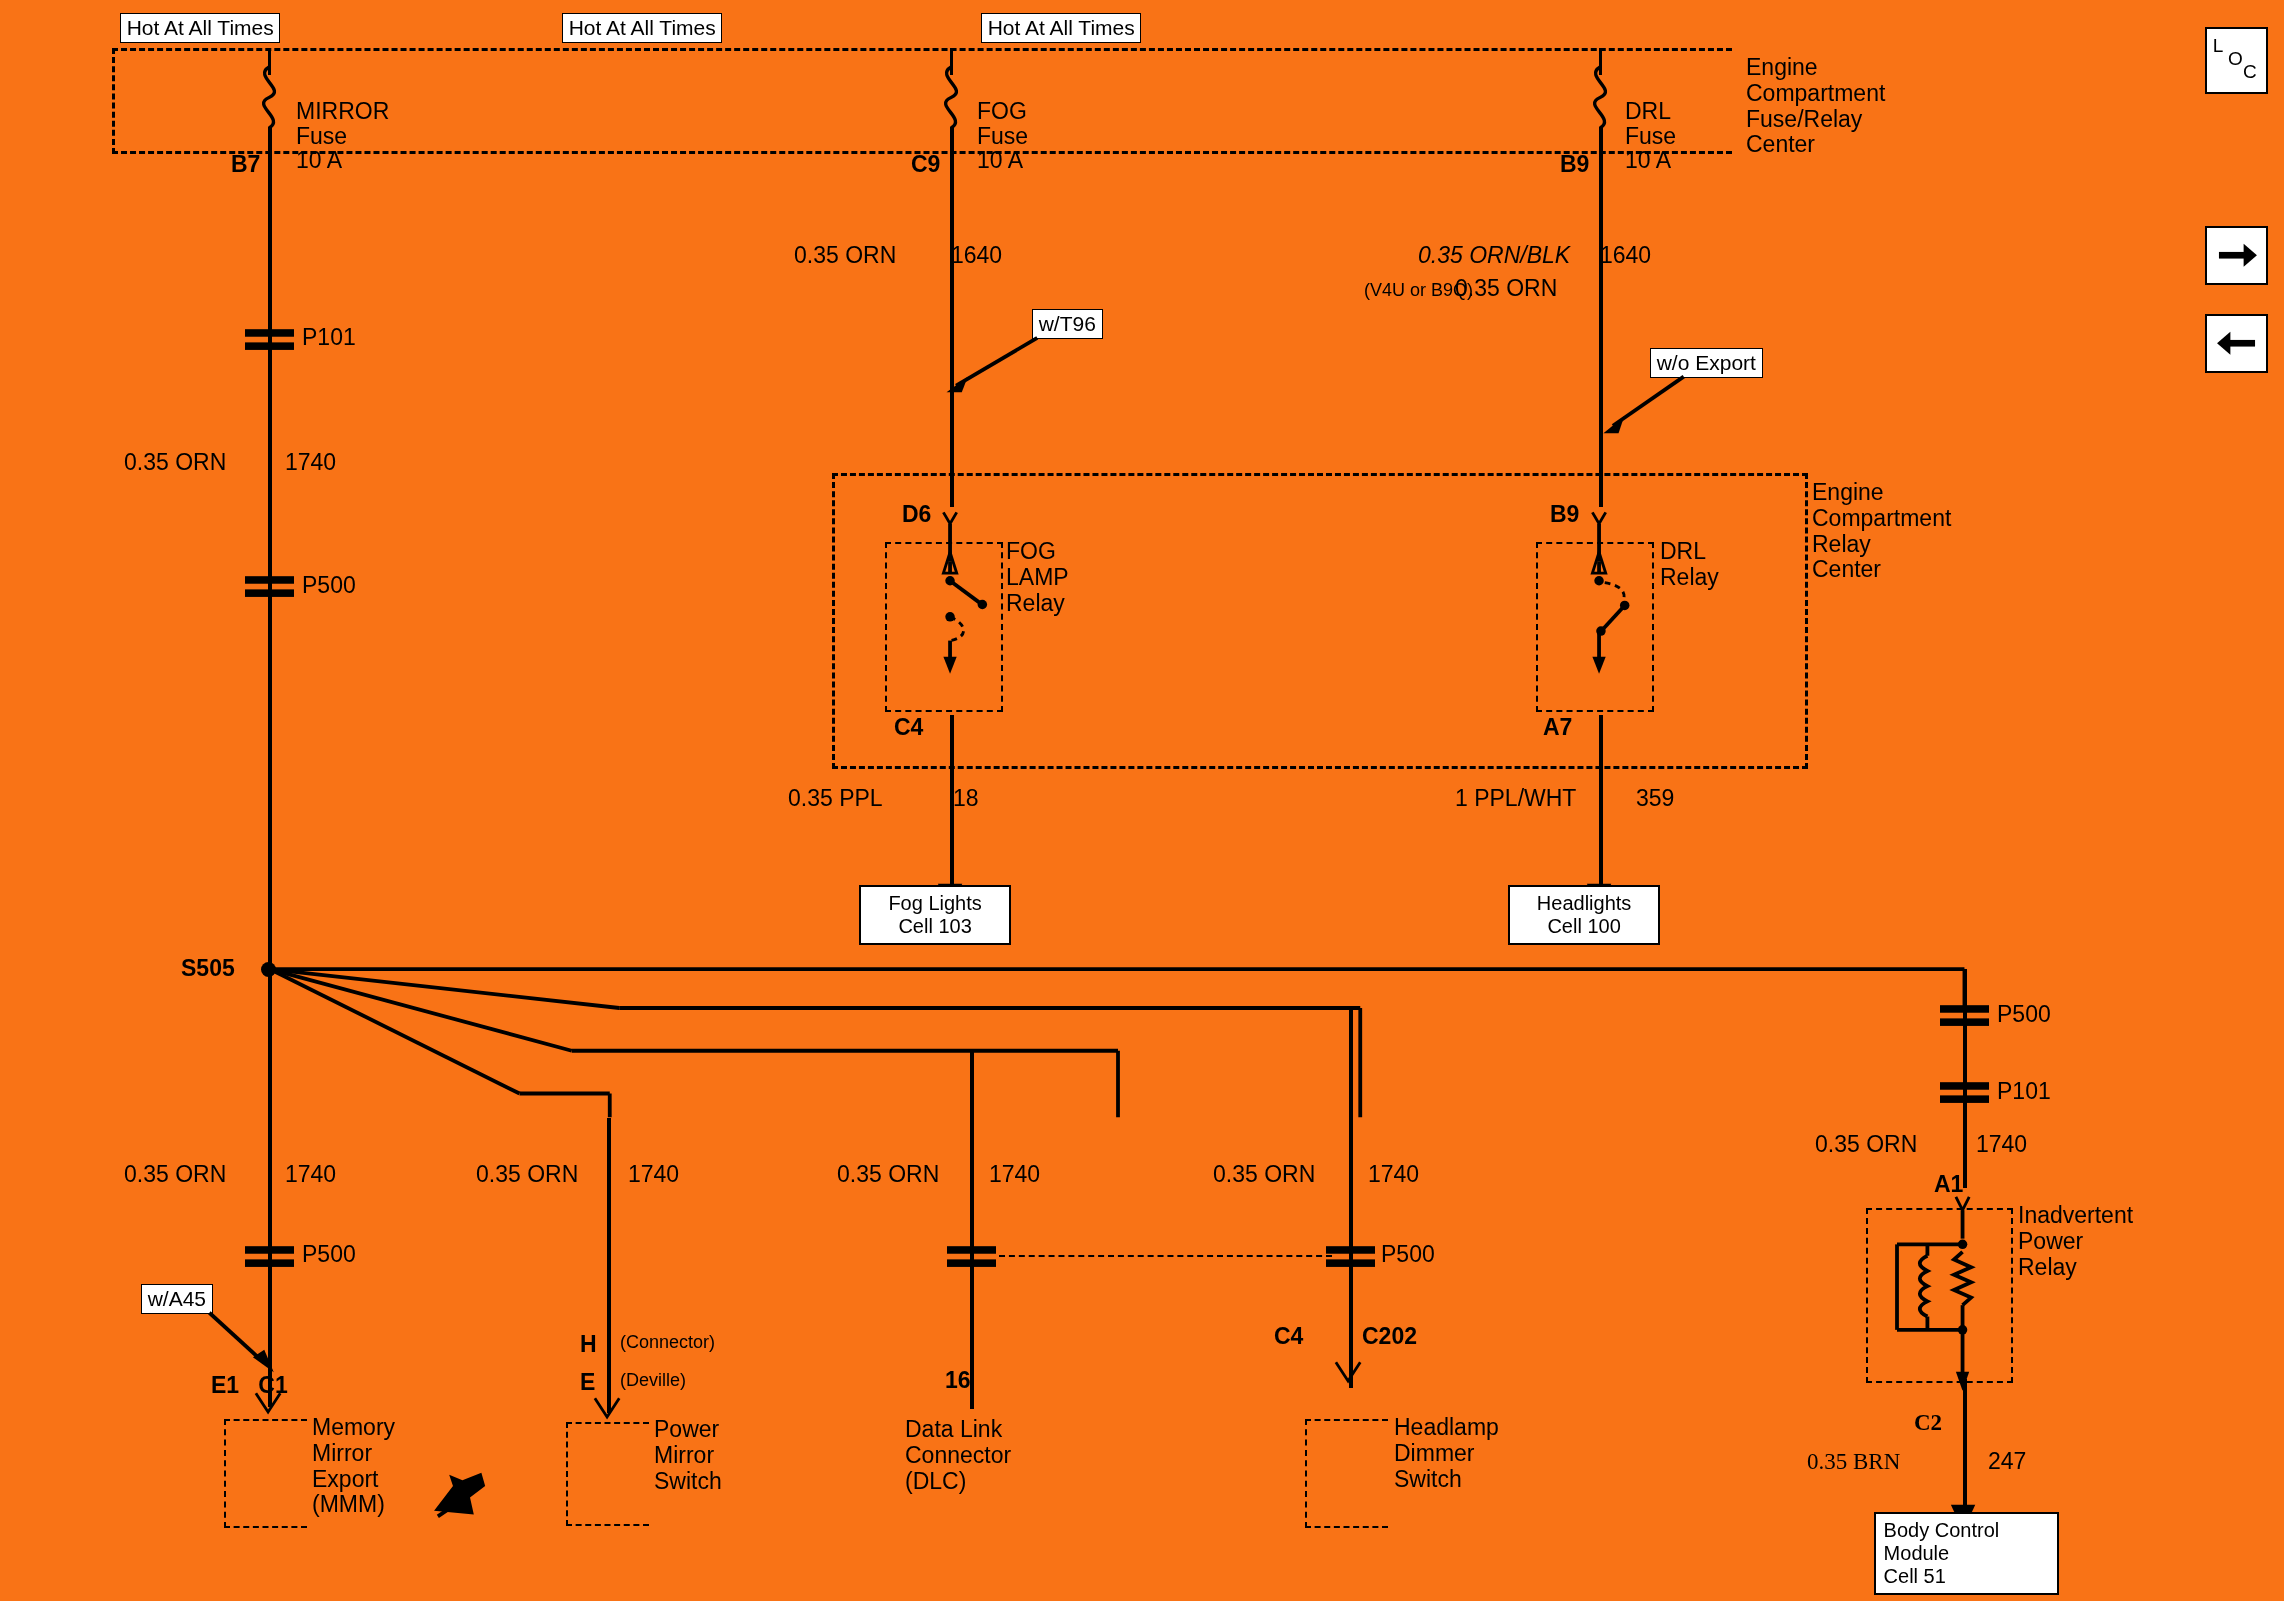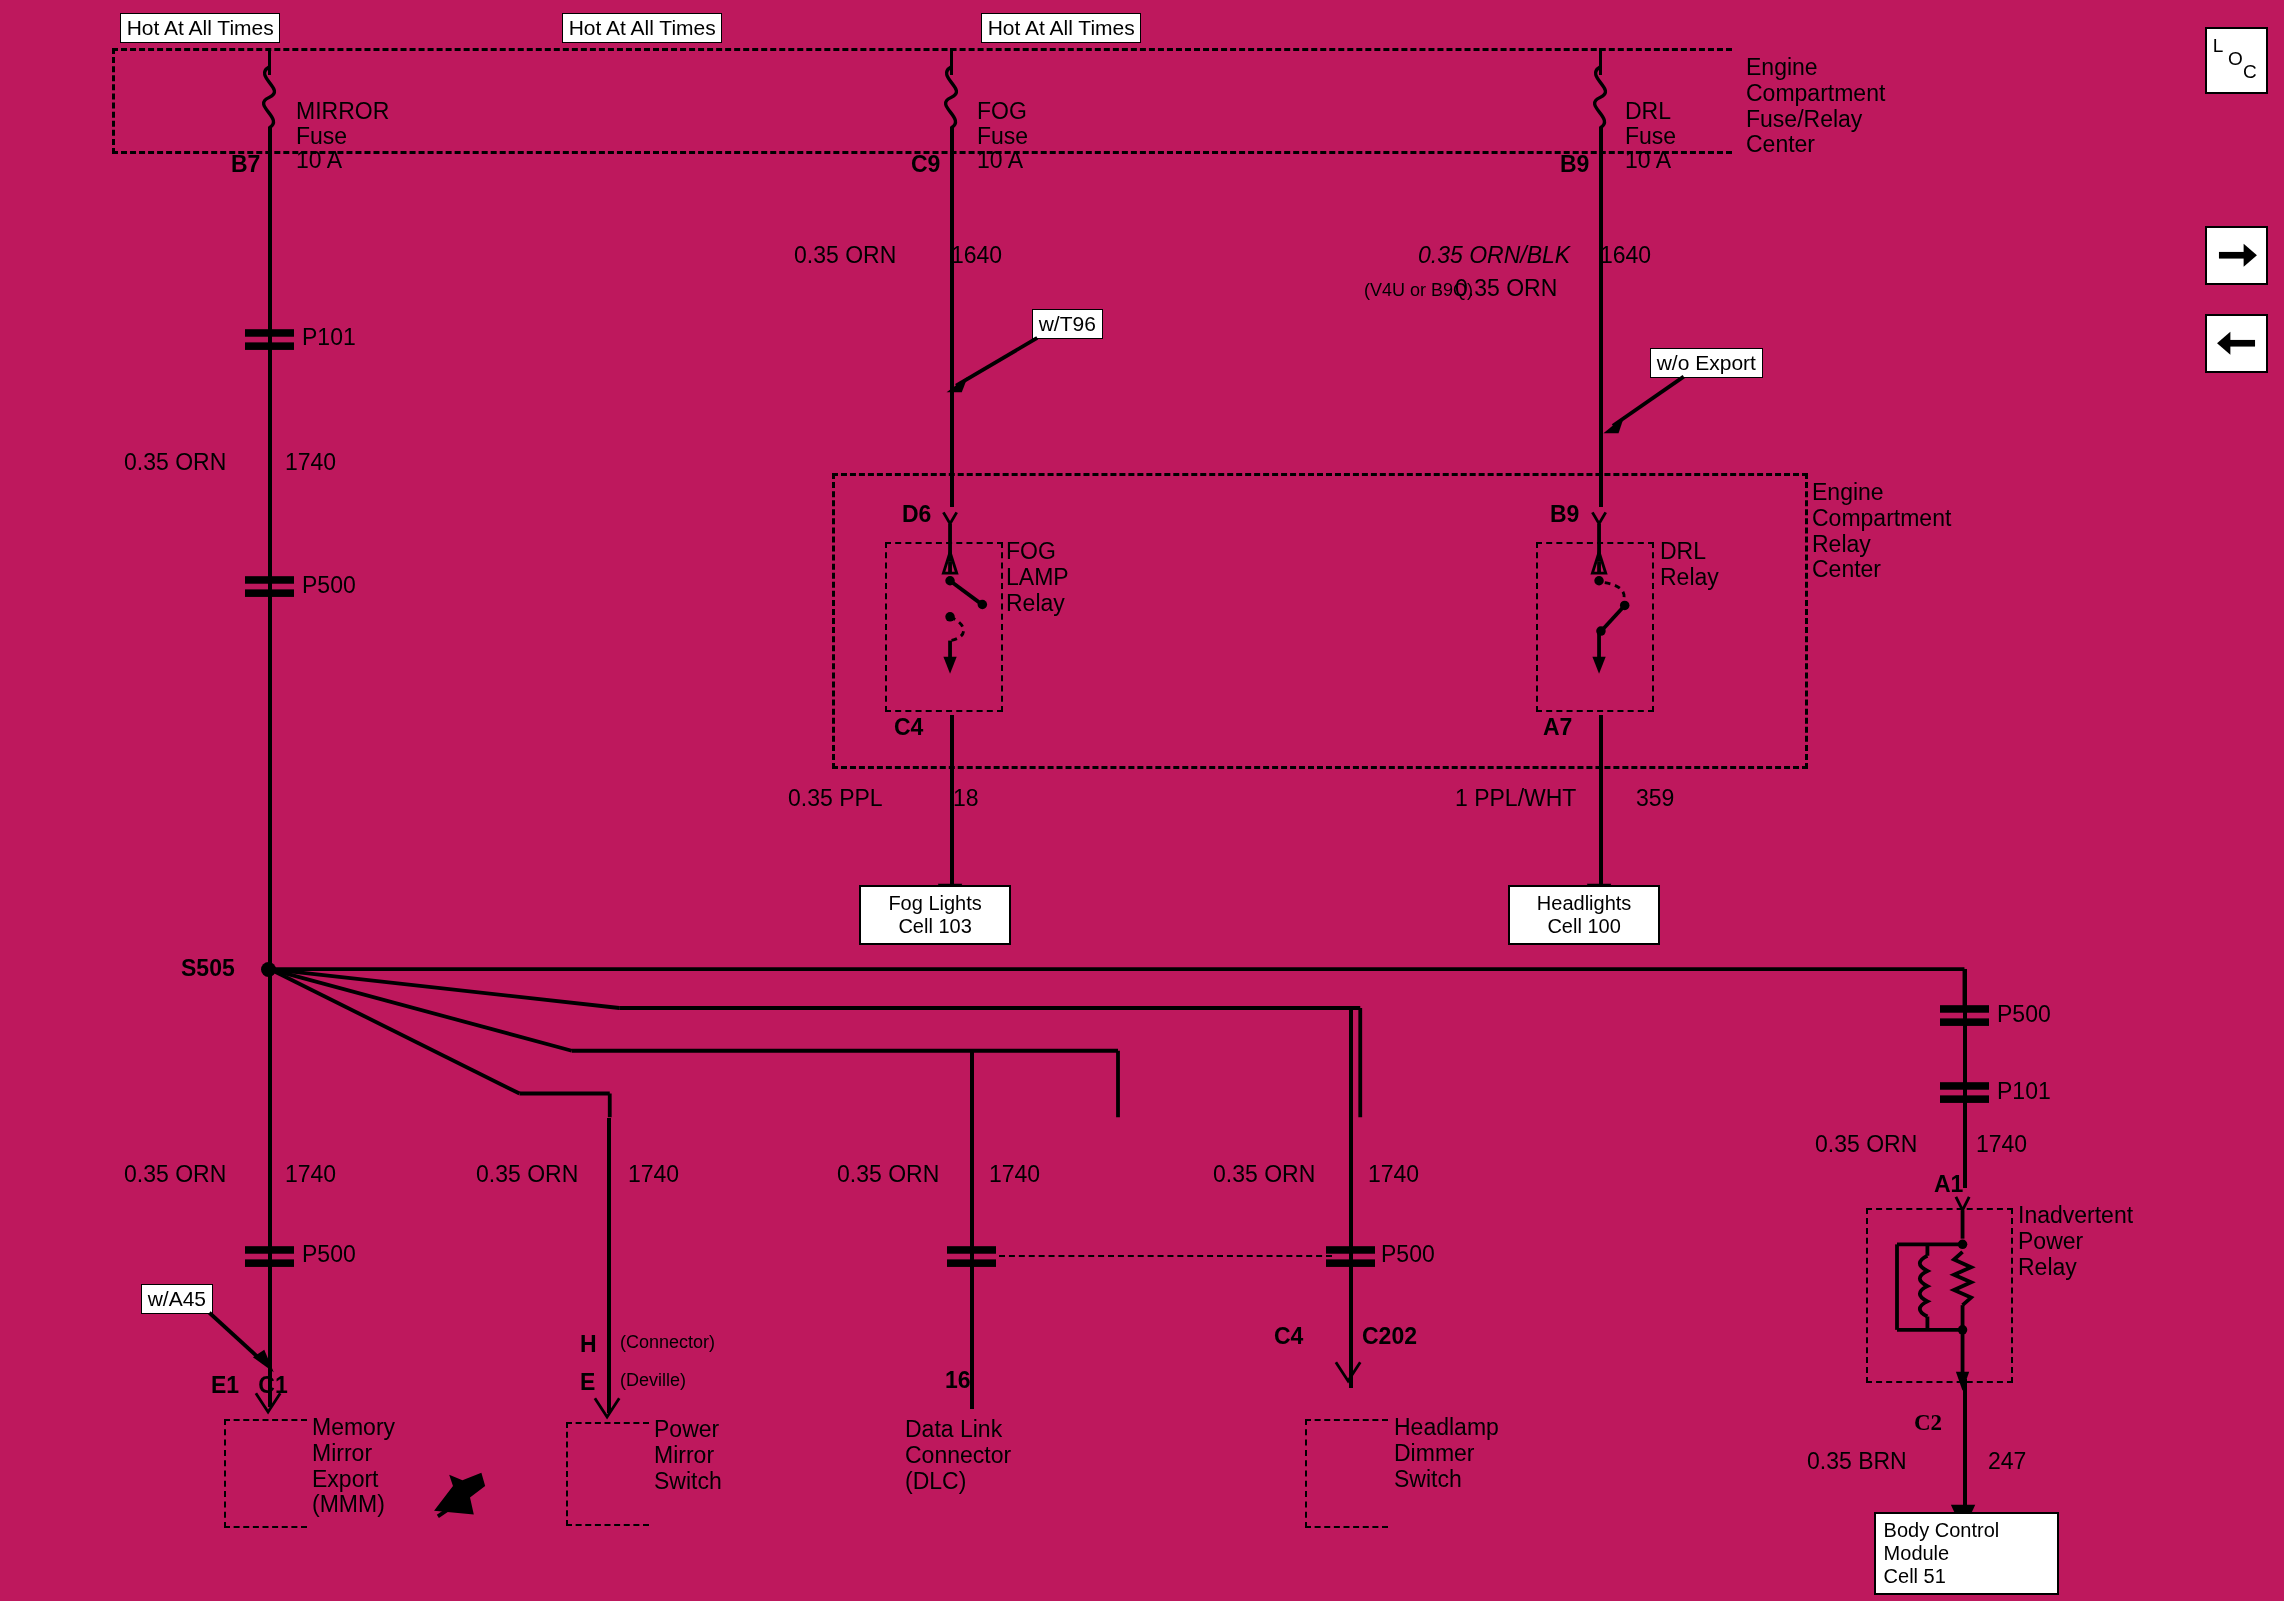--- a/index.html
+++ b/index.html
@@ -1,17 +1,17 @@
 <!DOCTYPE html>
 <html style="font-size:15px"><head>
 <meta charset="utf-8">
 <style>
   html,body{margin:0;padding:0;background:#ffffff;}
   body{font-family:"Liberation Sans",sans-serif;color:#000;}
-  #root{position:relative;width:2285px;height:1602px;overflow:hidden;background:#be185d;}
+  #root{position:relative;width:2285px;height:1602px;overflow:hidden;background:#f97316;}
   .lbl{position:absolute;font-size:23px;line-height:1.12;white-space:pre;}
   .lbl.b{font-weight:bold;}
   .sm{font-size:18px;}
   .boxlbl{position:absolute;border:1.9px solid #000;background:#fff;font-size:21px;padding:1.9px 5.7px;white-space:nowrap;}
   .dash{position:absolute;border:3.8px dashed #000;}
   .dash2{position:absolute;border:2.9px dashed #000;}
   .ln{position:absolute;background:#000;}
   .v{width:2.9px;}
   .v2{width:3.8px;}
   .dot{position:absolute;width:15px;height:15px;border-radius:50%;background:#000;}
@@ -300,21 +300,21 @@
     <polyline points="109,66 100,74 118,82 100,90 118,98 100,106 118,114 109,122" stroke="#000" stroke-width="4" fill="none"></polyline>
     <line x1="109" y1="122" x2="109" y2="148" stroke="#000" stroke-width="4"></line>
     <line x1="109" y1="148" x2="109" y2="200" stroke="#000" stroke-width="4"></line>
     <polygon points="102,192 109,212 116,192" fill="#000"></polygon>
   </svg>
   <div class="lbl b" style="left:1914px;top:1410px;font-family:Liberation Serif, serif;">C2</div>
   <div class="ln v2" style="left:1963px;top:1379px;height:138px;"></div>
   <svg style="left:1949px;top:1501px;width:30px;height:32px;" viewBox="0 0 32 34" width="30" height="32">
       <polygon points="15,32 2,4 28,4" fill="#000"></polygon>
     </svg>
-  <div class="lbl" style="left:1807px;top:1449px;">0.35 BRN</div>
+  <div class="lbl" style="left:1807px;top:1449px;font-family:Liberation Serif, serif;">0.35 BRN</div>
   <div class="lbl" style="left:1988px;top:1449px;">247</div>
   <div class="cell" style="left:1874px;top:1512px;width:166px;text-align:left;">
     <div>Body Control</div>
     <div>Module</div>
     <div>Cell 51</div>
   </div>
 
   <div class="navbtn" style="left:2205px;top:27px;width:59px;height:63px;">
     <div style="position:relative;width:100%;height:100%;">
       <span class="lbl" style="left:5.7px;top:5.7px;font-size:19px;">L</span>

